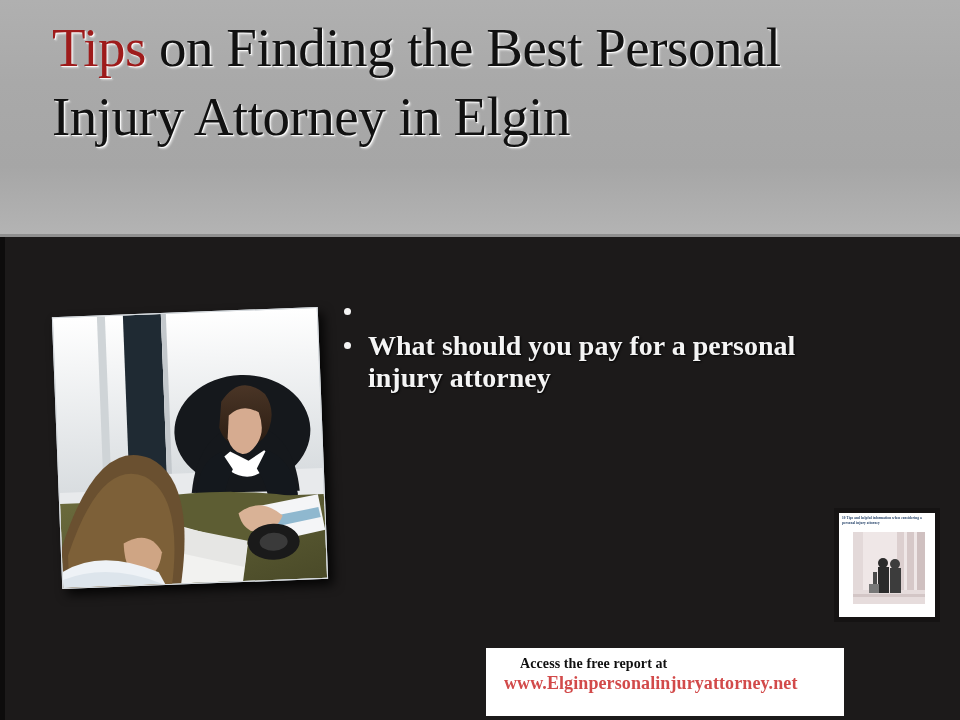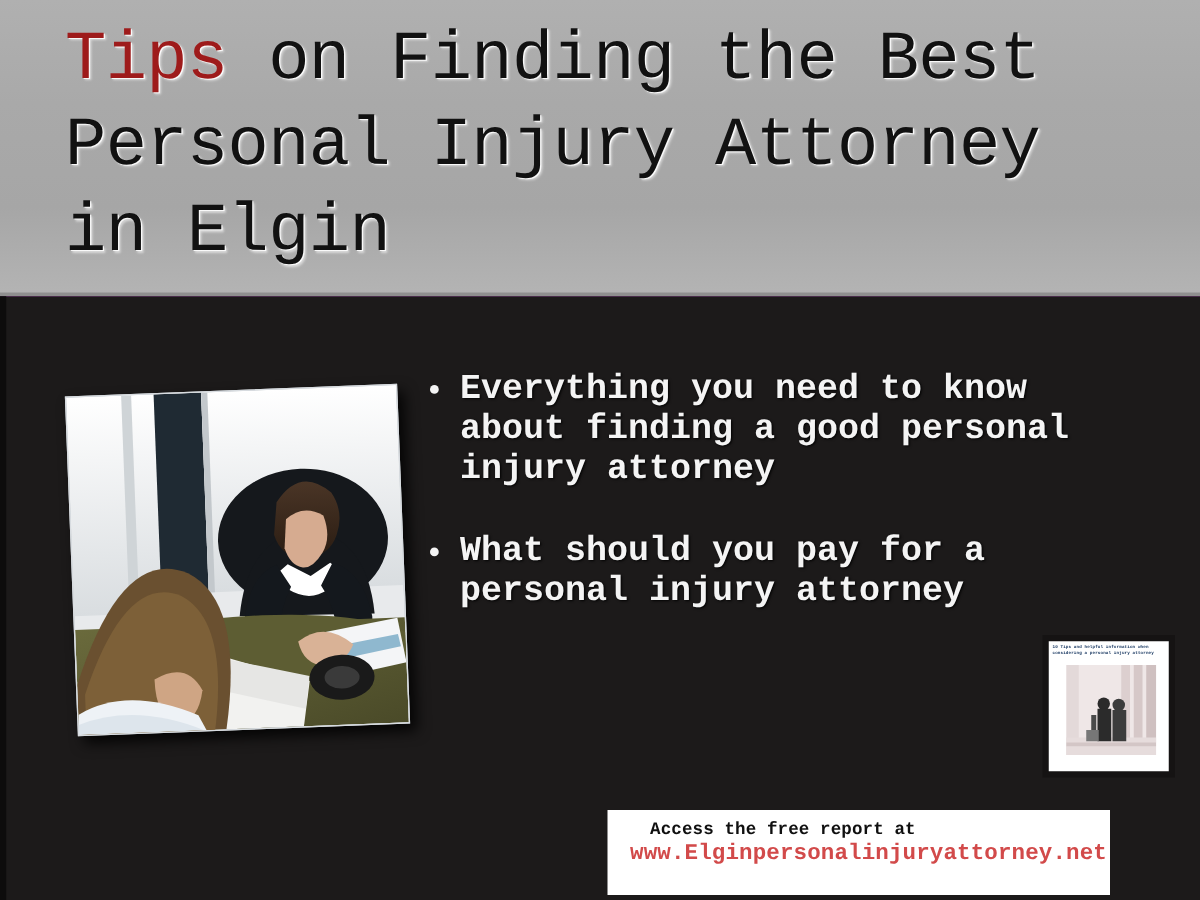--- a/index.html
+++ b/index.html
@@ -5,22 +5,22 @@
   html, body {
     margin: 0;
     padding: 0;
     background: #000;
   }
   .slide {
     position: relative;
     width: 960px;
     height: 720px;
     overflow: hidden;
-    background: #d946ef;
-    font-family: Liberation Mono, monospace;
+    background: #0f172a;
+    font-family: Liberation Serif, serif;
   }
   
   .header {
     position: absolute;
     left: 0;
     top: 0;
     width: 960px;
     height: 237px;
     background: linear-gradient(180deg, #b0b0b0 0%, #a9a9a9 35%, #a6a6a6 70%, #b4b4b4 100%);
     overflow: hidden;
@@ -142,21 +142,21 @@
     top: 19px;
     width: 72px;
     height: 72px;
   }
   .thumb-photo svg { display: block; width: 100%; height: 100%; }
   
   .urlbox {
     position: absolute;
     left: 486px;
     top: 648px;
-    width: 402px;
+    width: 358px;
     height: 68px;
     background: #ffffff;
     box-sizing: border-box;
   }
   .urlbox .line1 {
     position: absolute;
     left: 34px;
     top: 8px;
     font-size: 14px;
     font-weight: bold;
@@ -227,21 +227,20 @@
       <path d="M6 238 q36 -96 80 -76 q38 22 22 114 l-102 0 Z" fill="#7d6038"></path>
       <path d="M62 228 q26 -14 38 10 q-4 24 -20 26 q-18 -4 -18 -36 Z" fill="#cfa584"></path>
       <path d="M0 254 q40 -22 96 4 l6 12 l-102 0 Z" fill="#eef2f6"></path>
       <path d="M0 262 q46 -16 100 8 l0 0 l-100 0 Z" fill="#dde5ec"></path>
     </svg>
   </div>
 
   <div class="bullets">
     <div class="bullet">
       <span class="dot"></span>
-      <span>Everything you need to know about finding a good personal injury attorney</span>
     </div>
     <div class="bullet">
       <span class="dot"></span>
       <span>What should you pay for a personal injury attorney</span>
     </div>
   </div>
 
   <div class="thumb">
     <div class="thumb-inner">
       <div class="thumb-head">10 Tips and helpful information when considering a personal injury attorney</div>

